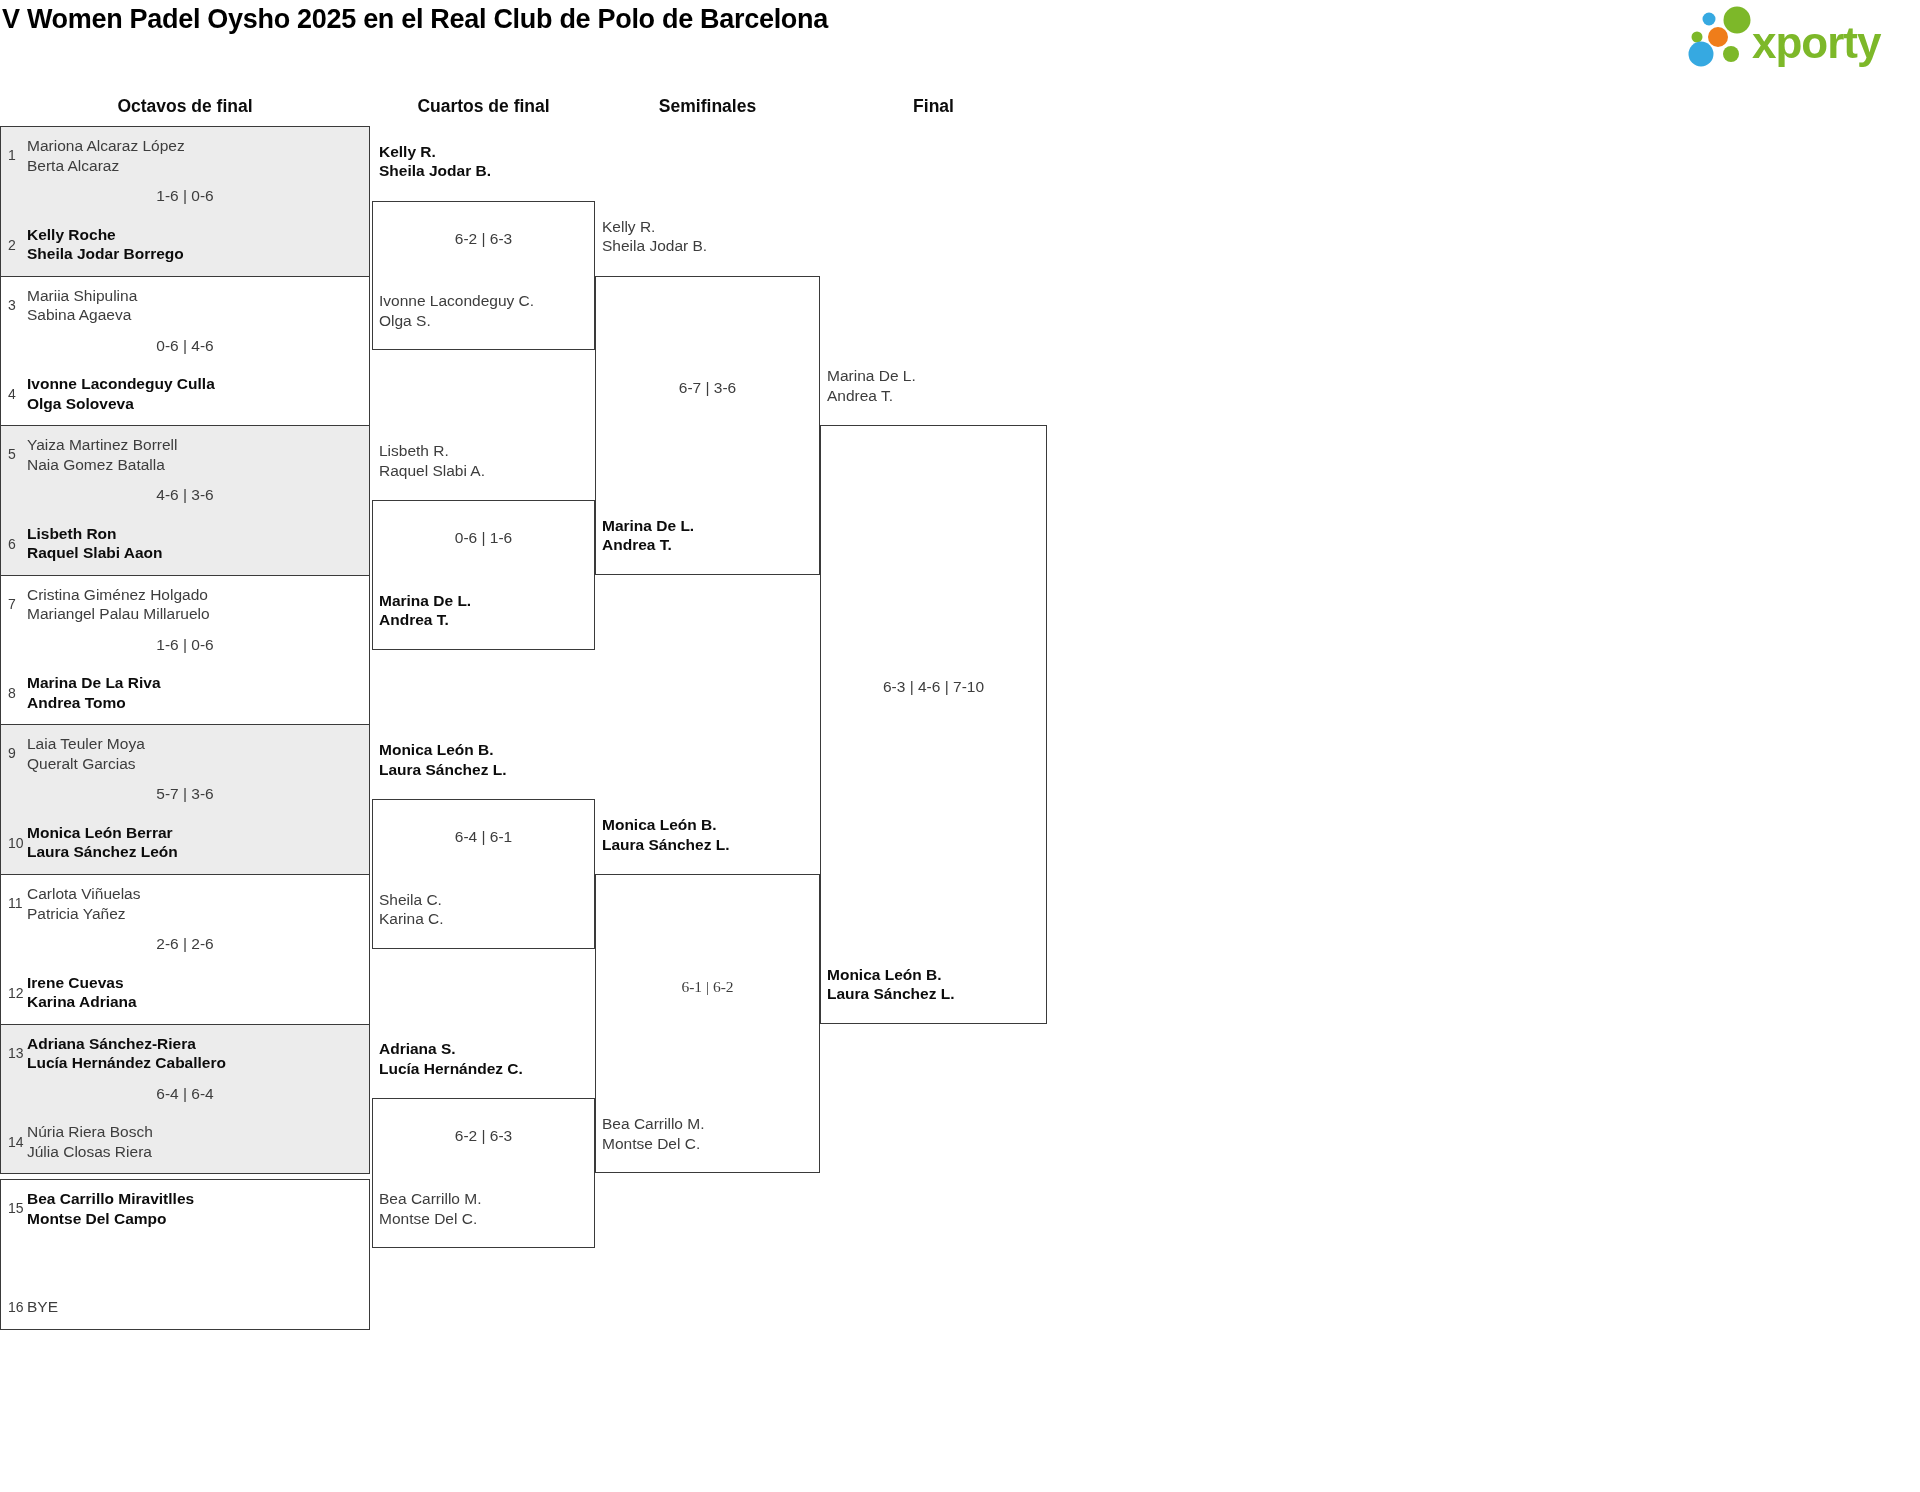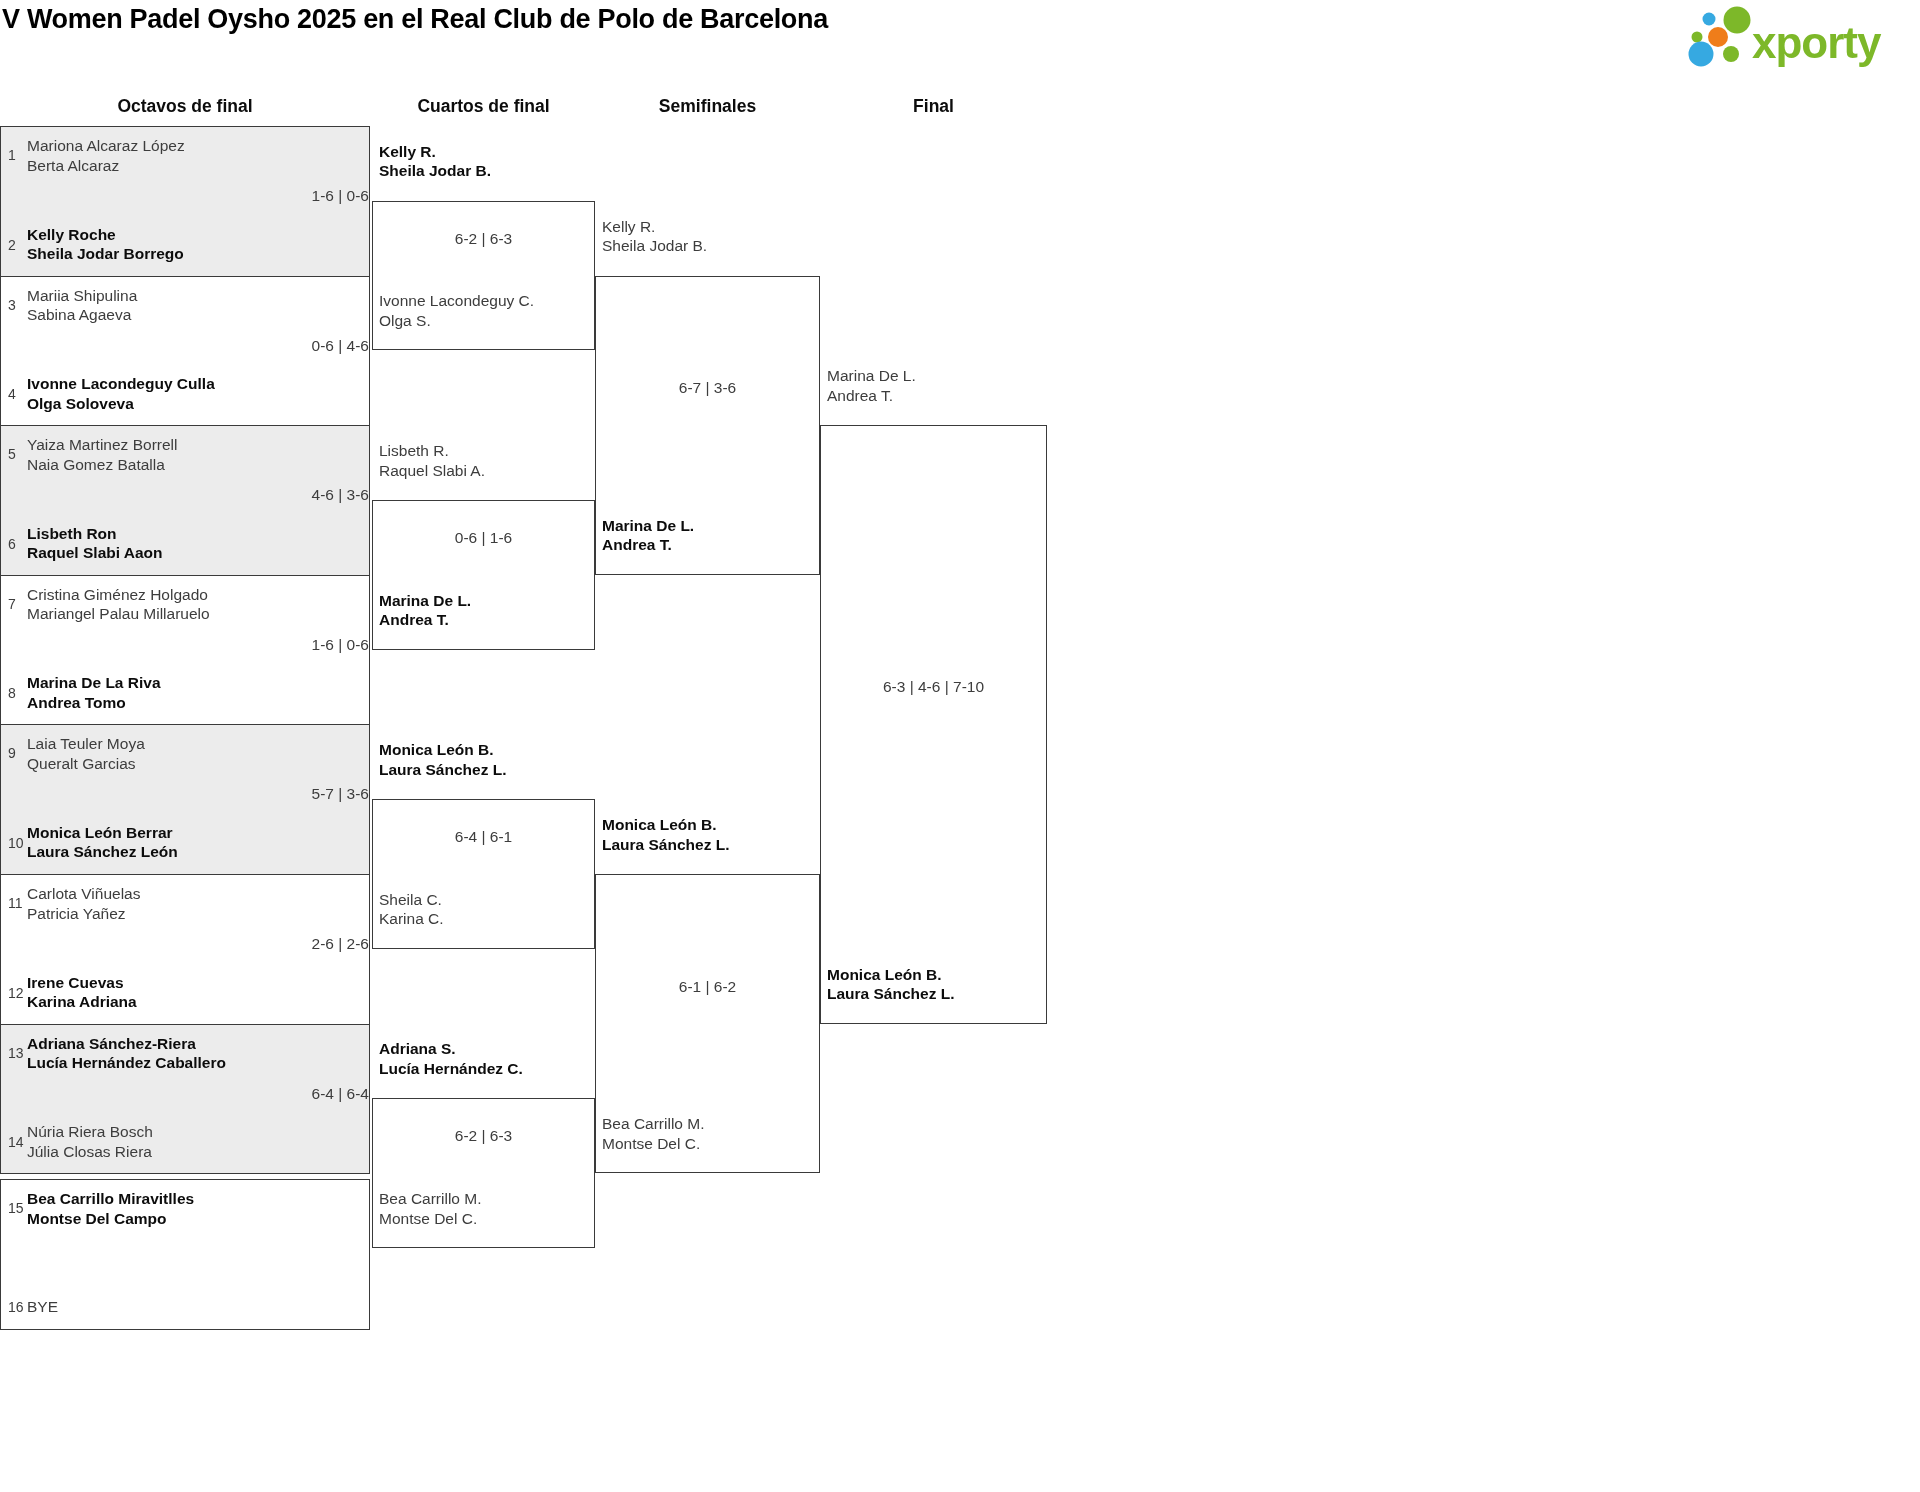--- a/index.html
+++ b/index.html
@@ -30,21 +30,21 @@
   .t1 { top:9px; }
   .t2 { bottom:12px; }
   .seed {
     position:absolute; left:7px; width:18px; font-size:14px; color:#3d3d3d;
     display:flex; align-items:center;
   }
   .s1 { top:16px; height:24px; }
   .s2 { bottom:19px; height:24px; }
   .score {
     position:absolute; left:0; width:100%; top:60px; height:20px;
-    text-align:right; font-size:15.5px; color:#3d3d3d;
+    text-align:center; font-size:15.5px; color:#3d3d3d;
   }
   
   .box { position:absolute; border:1px solid #3a3a3a; box-sizing:border-box; background:transparent; }
   .adv {
     position:absolute; font-size:15.5px; line-height:19.5px; color:#3d3d3d;
     white-space:nowrap;
   }
   .adv.win { color:#0c0c0c; font-weight:700; }
   .bscore {
     position:absolute; height:20px; text-align:center; font-size:15.5px; color:#3d3d3d;
@@ -245,21 +245,21 @@
   <div class="adv win" style="left:602px; top:815px;">
     <div>Monica León B.</div>
     <div>Laura Sánchez L.</div>
   </div>
   <div class="adv" style="left:602px; top:1114.2px;">
     <div>Bea Carrillo M.</div>
     <div>Montse Del C.</div>
   </div>
 
   <div class="bscore" style="left:595px; width:225px; top:379.2px;">6-7 | 3-6</div>
-  <div class="bscore" style="left:595px; width:225px; top:977.6px;">6-1 | 6-2</div>
+  <div class="bscore" style="left:595px; width:225px; top:977.6px;font-family:Liberation Serif, serif;">6-1 | 6-2</div>
 
   <div class="box" style="left:820px; top:425.2px; width:227px; height:598.4px;"></div>
 
   <div class="adv" style="left:827px; top:366.2px;">
     <div>Marina De L.</div>
     <div>Andrea T.</div>
   </div>
   <div class="adv win" style="left:827px; top:964.6px;">
     <div>Monica León B.</div>
     <div>Laura Sánchez L.</div>

